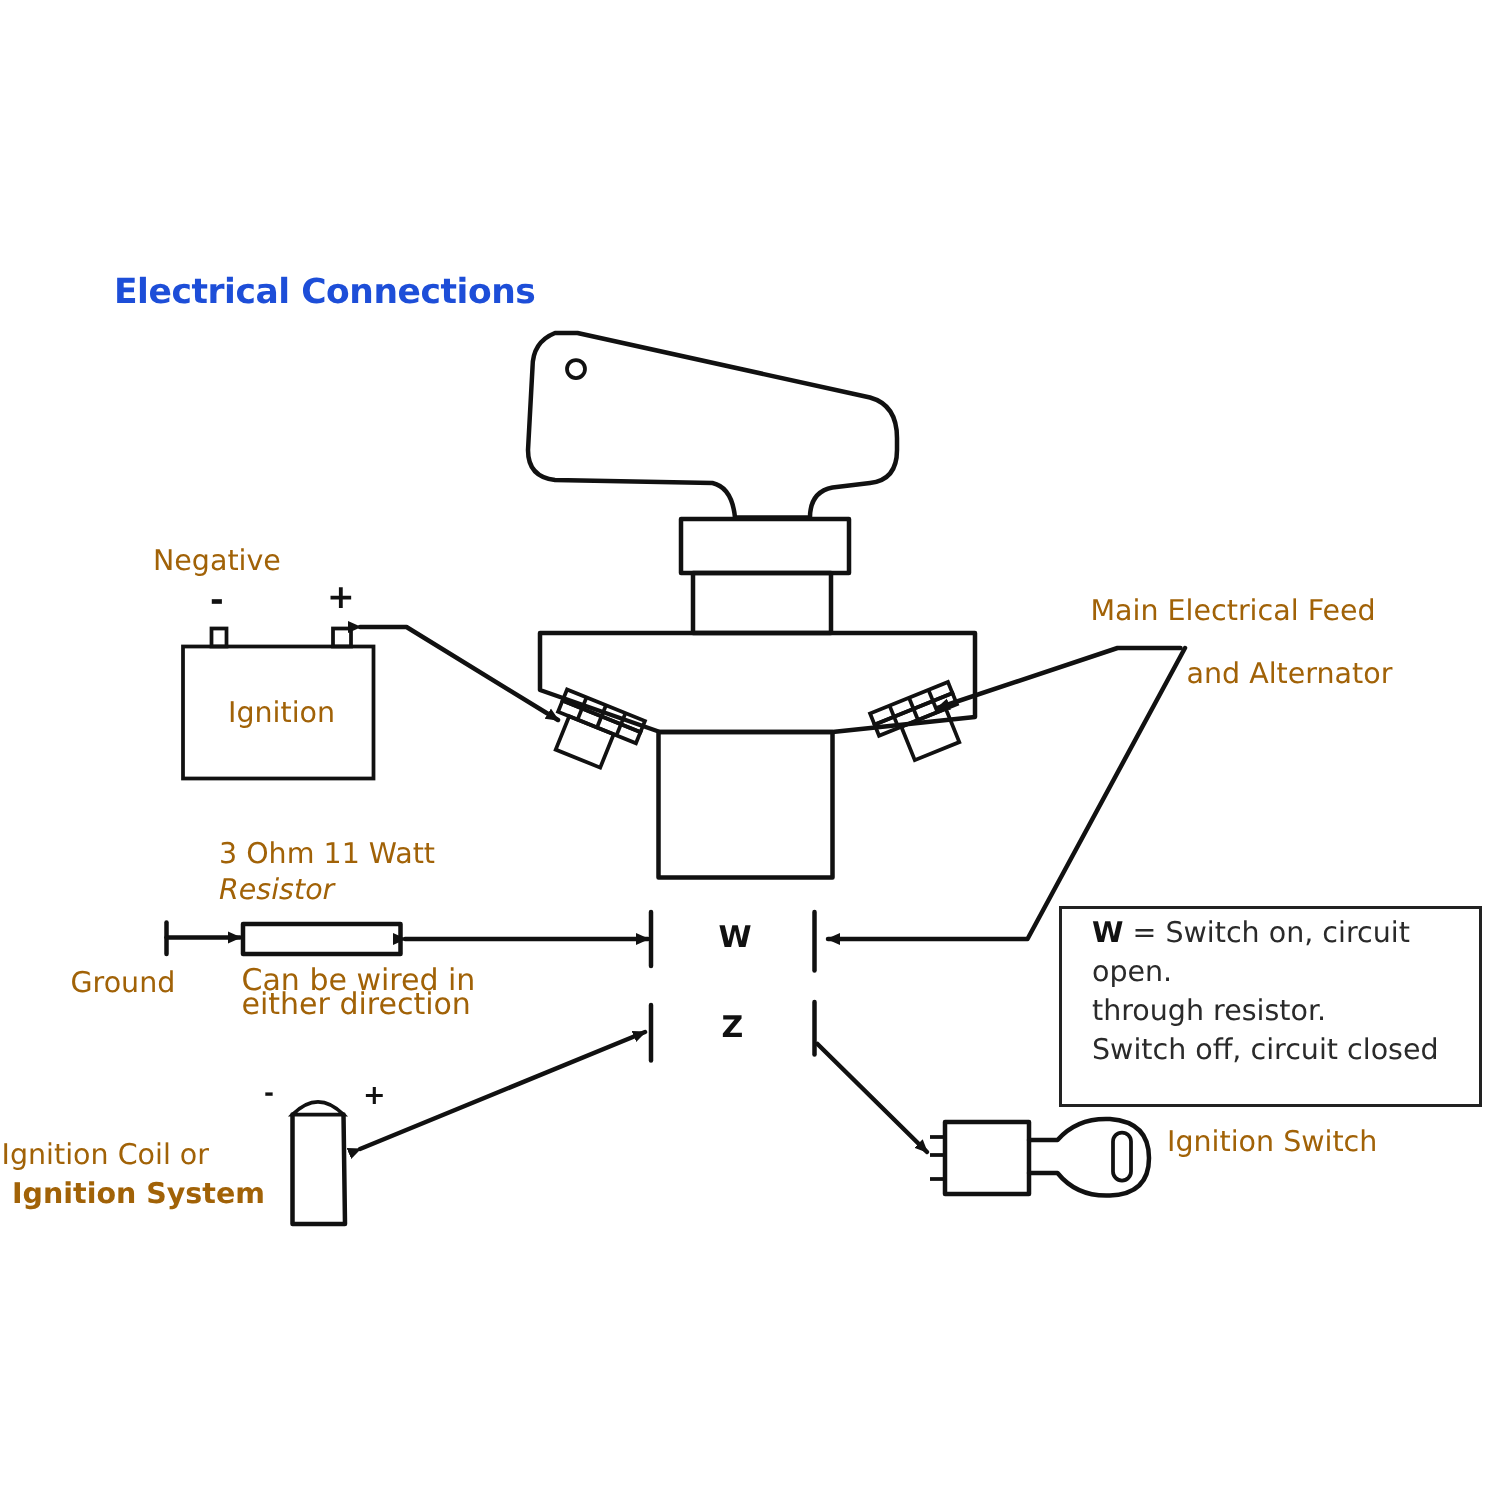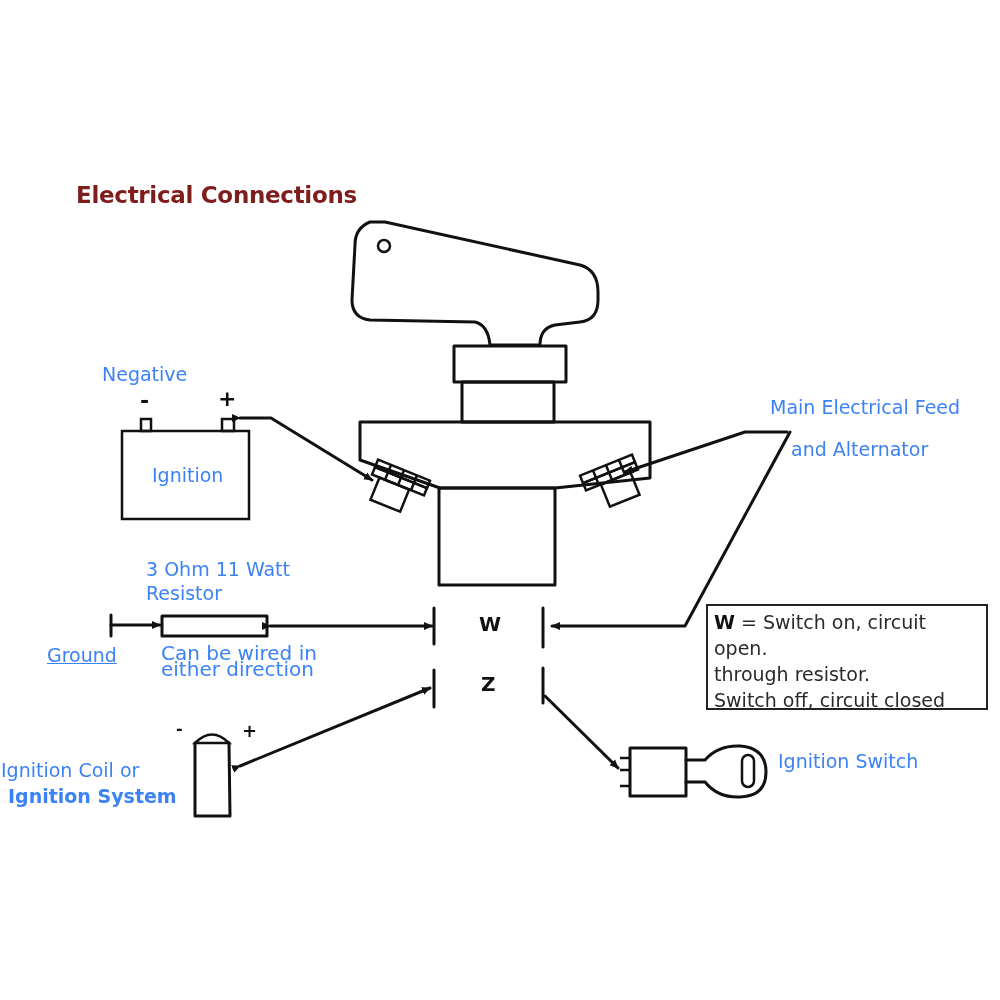--- a/index.html
+++ b/index.html
@@ -1,23 +1,23 @@
 <!DOCTYPE html>
 <html><head>
 <meta charset="utf-8">
 <style>
   html, body { margin: 0; padding: 0; background: #ffffff; }
   body { width: 1000px; height: 1000px; position: relative; overflow: hidden;
          font-family: "DejaVu Sans", "Liberation Sans", sans-serif; color: #222; }
-  .lbl { position: absolute; white-space: nowrap; color: #3b82f6; font-size: 19px; line-height: 1.2; }
-  .title { position: absolute; left: 76px; top: 182px; font-size: 23px; font-weight: bold; color: #7f1d1d; letter-spacing: -0.3px; }
+  .lbl { position: absolute; white-space: nowrap; color: #a16207; font-size: 19px; line-height: 1.2; }
+  .title { position: absolute; left: 76px; top: 182px; font-size: 23px; font-weight: bold; color: #1d4ed8; letter-spacing: -0.3px; }
   .small { font-size: 20px; line-height: 1.05; }
   .sym { font-size: 22px; font-weight: bold; color: #111; }
-  .legend { position: absolute; left: 706px; top: 604px; width: 282px; height: 106px; border: 2px solid #222;
-            box-sizing: border-box; padding: 3px 6px; font-size: 19px; line-height: 26px; color: #2a2a2a; }
+  .legend { position: absolute; left: 706px; top: 604px; width: 282px; height: 134px; border: 2px solid #222;
+            box-sizing: border-box; padding: 3px 20px; font-size: 19px; line-height: 26px; color: #2a2a2a; }
   .legend p { margin: 0; }
   .legend .gap { margin-top: 8px; }
   .legend b { color: #111; }
   svg { position: absolute; left: 0; top: 0; }
   .ln { stroke: #111; stroke-width: 3; fill: none; stroke-linejoin: round; stroke-linecap: round; }
   .thin { stroke: #111; stroke-width: 2.5; fill: none; }
 </style>
 </head>
 <body>
 
@@ -95,28 +95,28 @@
   <path class="ln" d="M545,696 L618,768" marker-end="url(#ah)"></path>
 </svg>
 
 <div class="title">Electrical Connections</div>
 
 <div class="lbl" style="left:102px; top:363px;">Negative</div>
 <div class="lbl sym" style="left:140px; top:388px;">-</div>
 <div class="lbl sym" style="left:218px; top:386px;">+</div>
 <div class="lbl" style="left:152px; top:464px;">Ignition</div>
 
-<div class="lbl" style="left:770px; top:396px;">Main Electrical Feed</div>
+<div class="lbl" style="left:727px; top:396px;">Main Electrical Feed</div>
 <div class="lbl" style="left:791px; top:438px;">and Alternator</div>
 
 <div class="lbl" style="left:146px; top:558px;">3 Ohm 11 Watt</div>
-<div class="lbl" style="left:146px; top:582px;">Resistor</div>
+<div class="lbl" style="left:146px; top:582px;font-style:italic;">Resistor</div>
 <div class="lbl small" style="left:161px; top:643px;">Can be wired in</div>
 <div class="lbl small" style="left:161px; top:659px;text-align:center;">either direction</div>
-<div class="lbl" style="left:47px; top:644px;text-decoration:underline;">Ground</div>
+<div class="lbl" style="left:47px; top:644px;">Ground</div>
 
 <div class="lbl sym" style="left:479px; top:612px; font-size:20px;">W</div>
 <div class="lbl sym" style="left:481px; top:672px; font-size:20px;">Z</div>
 
 <div class="lbl sym" style="left:176px; top:719px; font-size:16px;">-</div>
 <div class="lbl sym" style="left:242px; top:720px; font-size:18px;">+</div>
 <div class="lbl" style="left:1px; top:759px;">Ignition Coil or</div>
 <div class="lbl" style="left:8px; top:785px;font-weight:bold;">Ignition System</div>
 
 <div class="lbl" style="left:778px; top:750px;">Ignition Switch</div>

